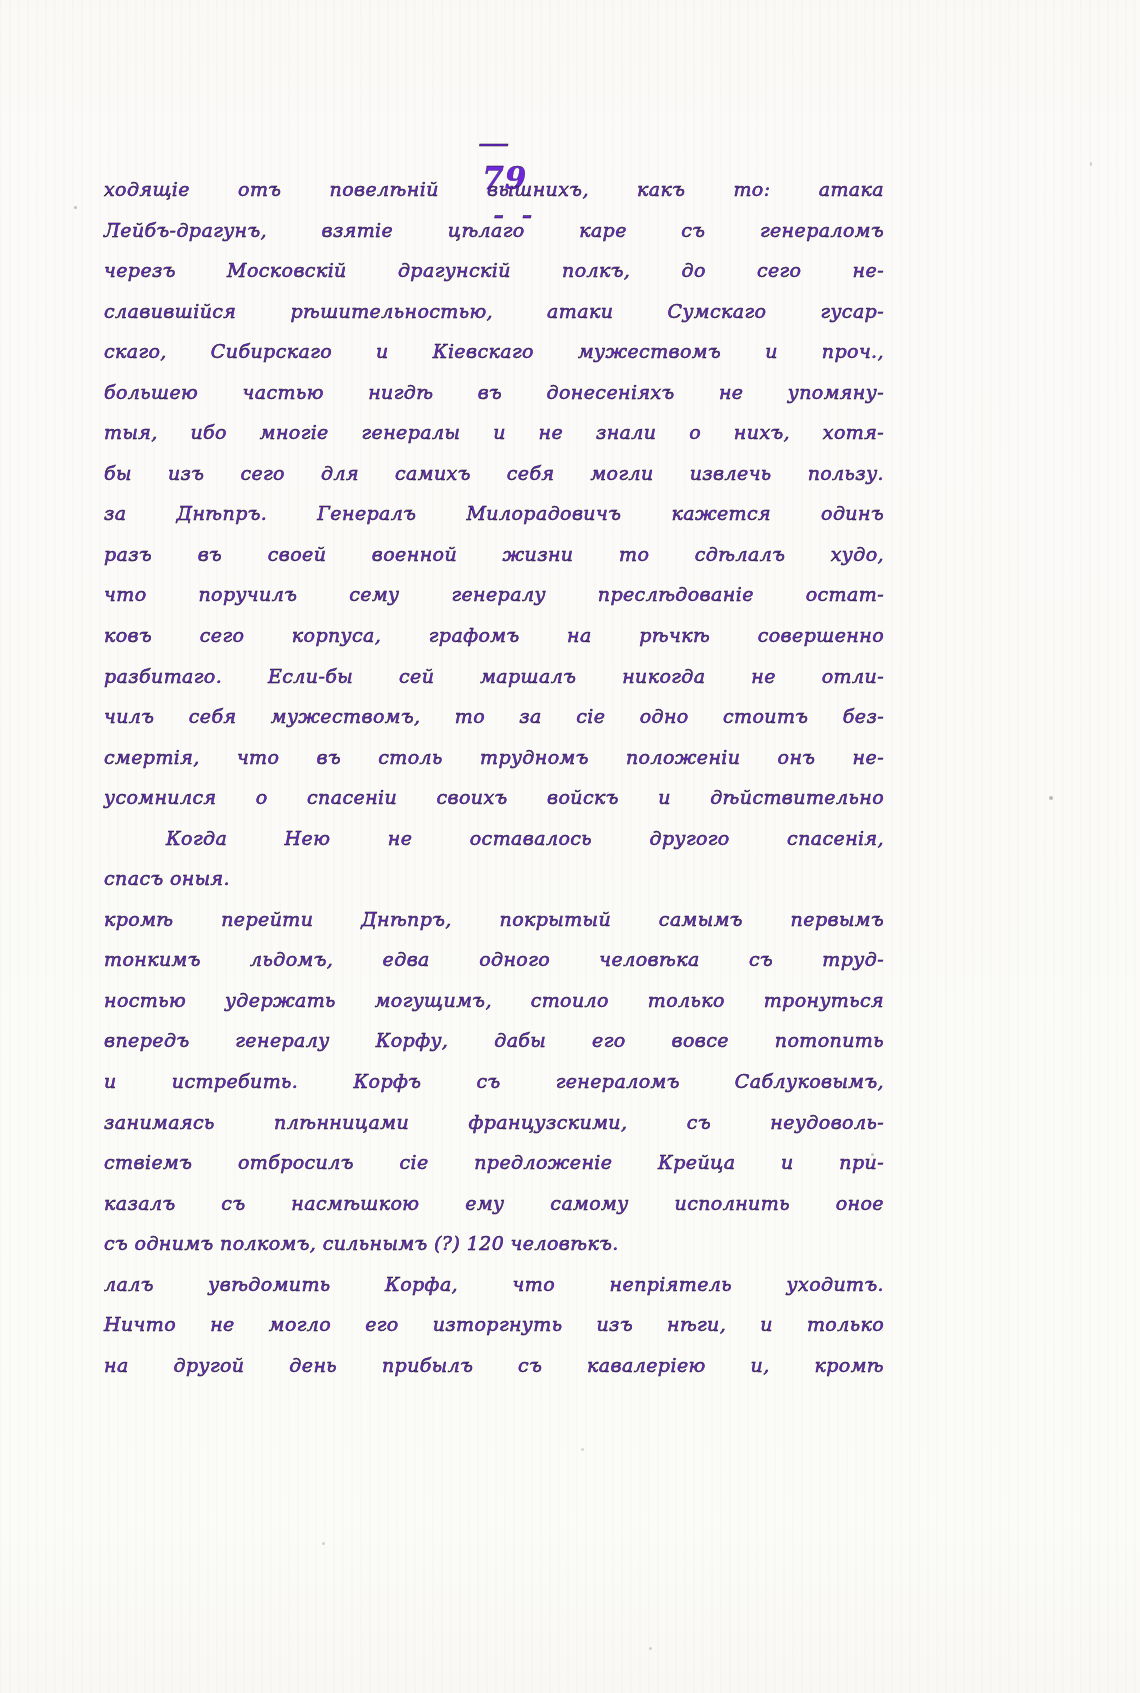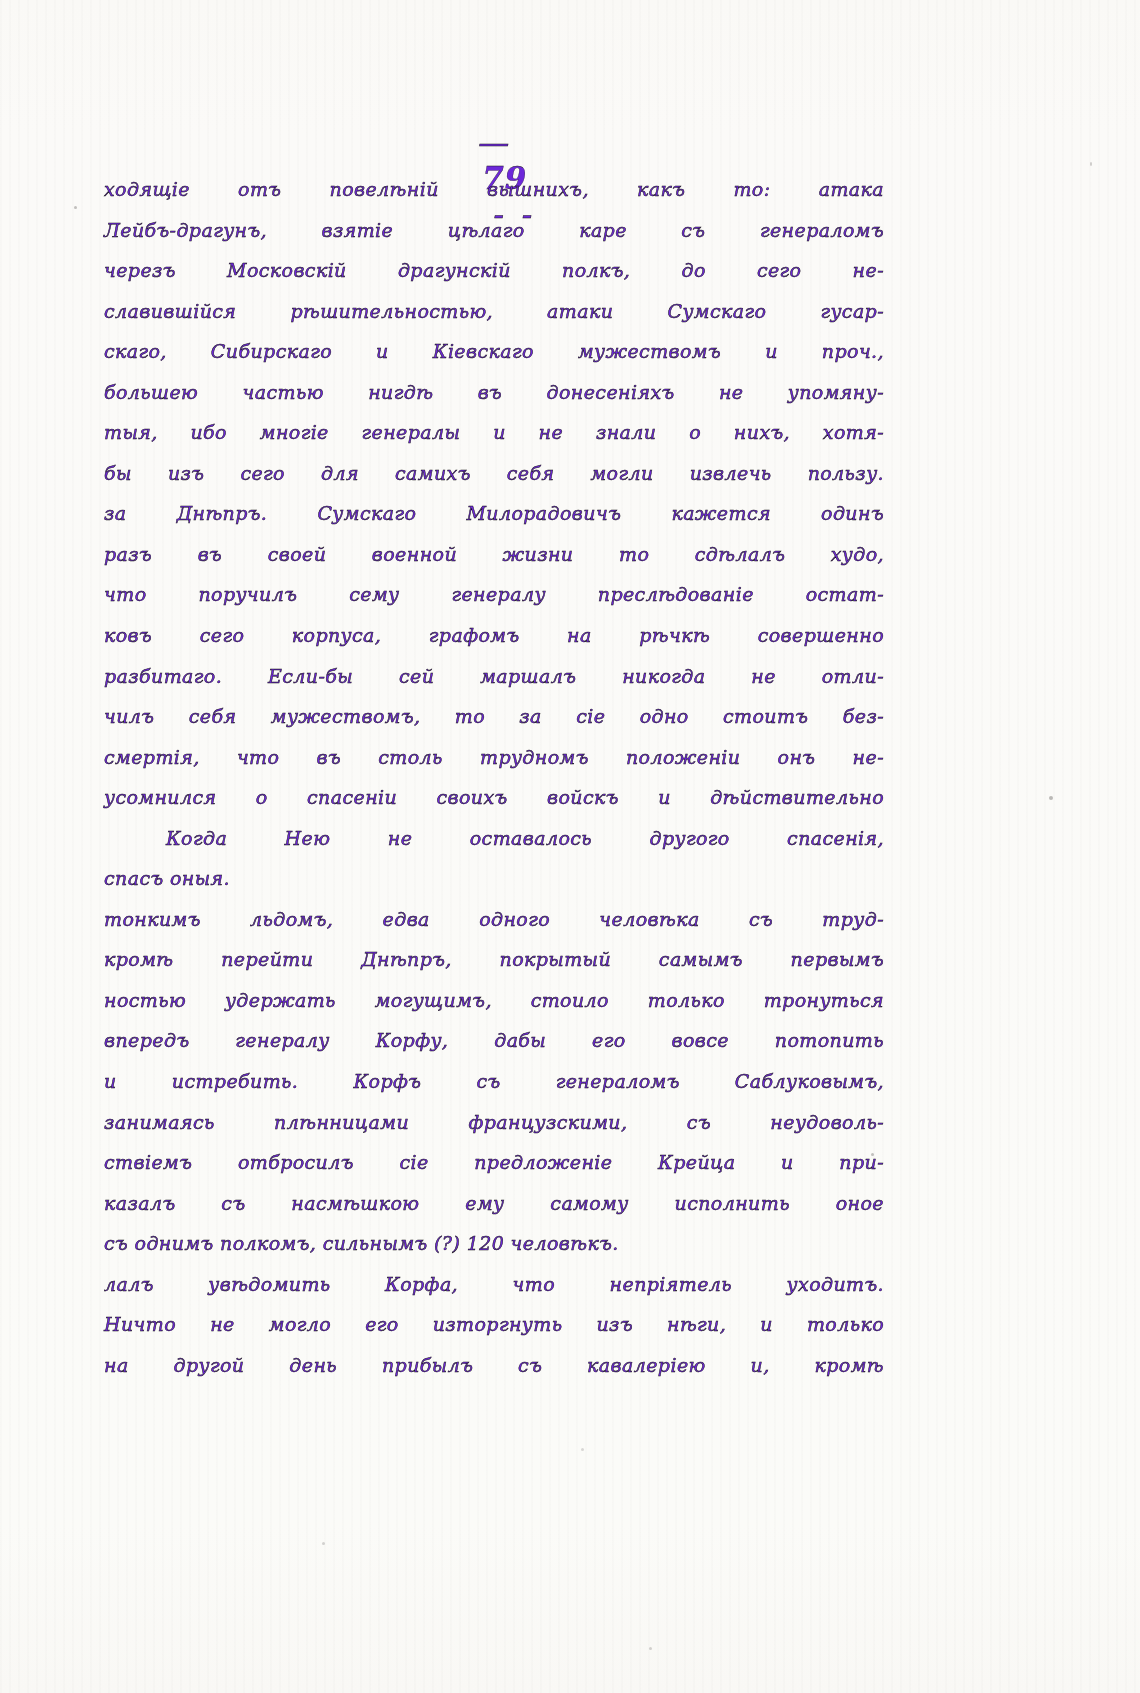--- a/index.html
+++ b/index.html
@@ -77,32 +77,32 @@
 
 <div class="text-block ink">
     <div class="line fill">ходящіе  отъ  повелѣній  вышнихъ,  какъ  то:  атака</div>
     <div class="line fill">Лейбъ-драгунъ, взятіе цѣлаго каре съ генераломъ</div>
     <div class="line fill">черезъ Московскій драгунскій полкъ, до сего не-</div>
     <div class="line fill">славившійся рѣшительностью, атаки Сумскаго гусар-</div>
     <div class="line fill">скаго, Сибирскаго и Кіевскаго мужествомъ и проч.,</div>
     <div class="line fill">большею частью нигдѣ въ донесеніяхъ не упомяну-</div>
     <div class="line fill">тыя, ибо многіе генералы и не знали о нихъ, хотя-</div>
     <div class="line fill">бы изъ сего для самихъ себя могли извлечь пользу.</div>
-    <div class="line fill">за Днѣпръ. Сумскаго Милорадовичъ кажется одинъ</div>
+    <div class="line fill">за Днѣпръ. Генералъ Милорадовичъ кажется одинъ</div>
     <div class="line fill">разъ въ своей военной жизни то сдѣлалъ худо,</div>
     <div class="line fill">что поручилъ сему генералу преслѣдованіе остат-</div>
     <div class="line fill">ковъ сего корпуса, графомъ на рѣчкѣ совершенно</div>
     <div class="line fill">разбитаго. Если-бы сей маршалъ никогда не отли-</div>
     <div class="line fill">чилъ себя мужествомъ, то за сіе одно стоитъ без-</div>
     <div class="line fill">смертія, что въ столь трудномъ положеніи онъ не-</div>
     <div class="line fill">усомнился о спасеніи своихъ войскъ и дѣйствительно</div>
     <div class="line indent fill">Когда Нею не оставалось другого спасенія,</div>
     <div class="line">спасъ оныя.</div>
+    <div class="line fill">кромѣ перейти Днѣпръ, покрытый самымъ первымъ</div>
     <div class="line fill">тонкимъ льдомъ, едва одного человѣка съ труд-</div>
-    <div class="line fill">кромѣ перейти Днѣпръ, покрытый самымъ первымъ</div>
     <div class="line fill">ностью удержать могущимъ, стоило только тронуться</div>
     <div class="line fill">впередъ генералу Корфу, дабы его вовсе потопить</div>
     <div class="line fill">и истребить.  Корфъ съ генераломъ Саблуковымъ,</div>
     <div class="line fill">занимаясь плѣнницами французскими, съ неудоволь-</div>
     <div class="line fill">ствіемъ отбросилъ сіе предложеніе Крейца и при-</div>
     <div class="line fill">казалъ съ насмѣшкою ему самому исполнить оное</div>
     <div class="line">съ однимъ полкомъ, сильнымъ (?) 120 человѣкъ.</div>
     <div class="line fill">лалъ увѣдомить Корфа, что непріятель уходитъ.</div>
     <div class="line fill">Ничто не могло его изторгнуть изъ нѣги, и только</div>
     <div class="line fill">на другой день прибылъ съ кавалеріею и, кромѣ</div>

